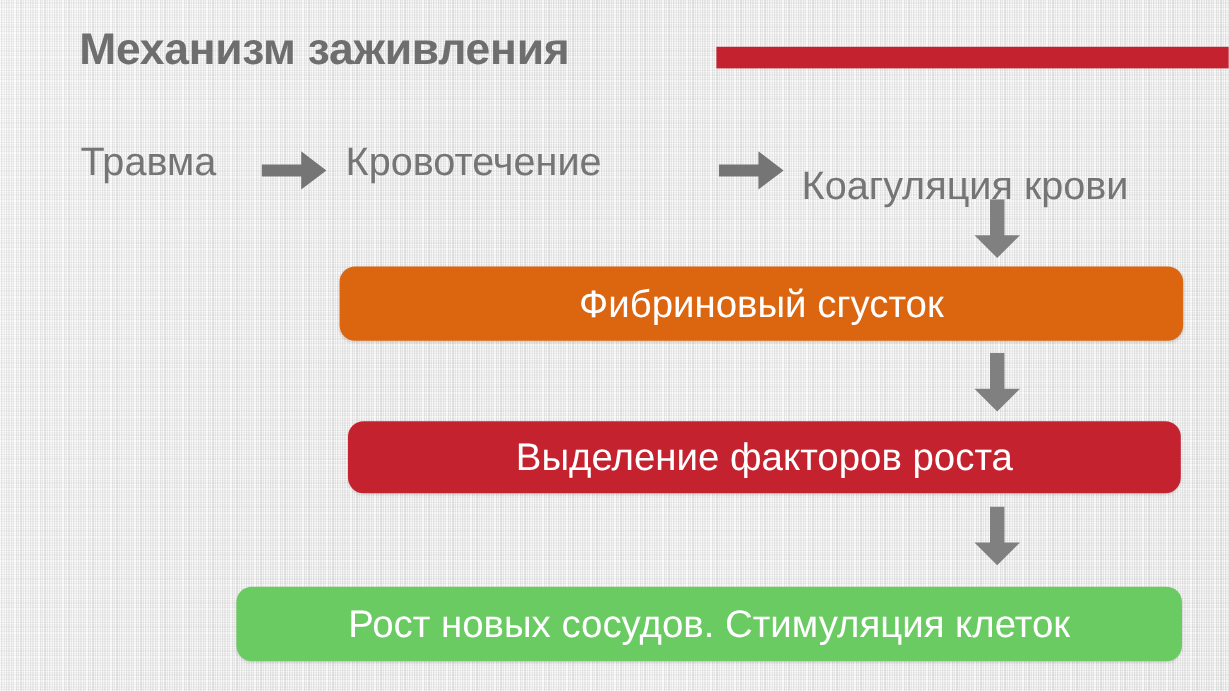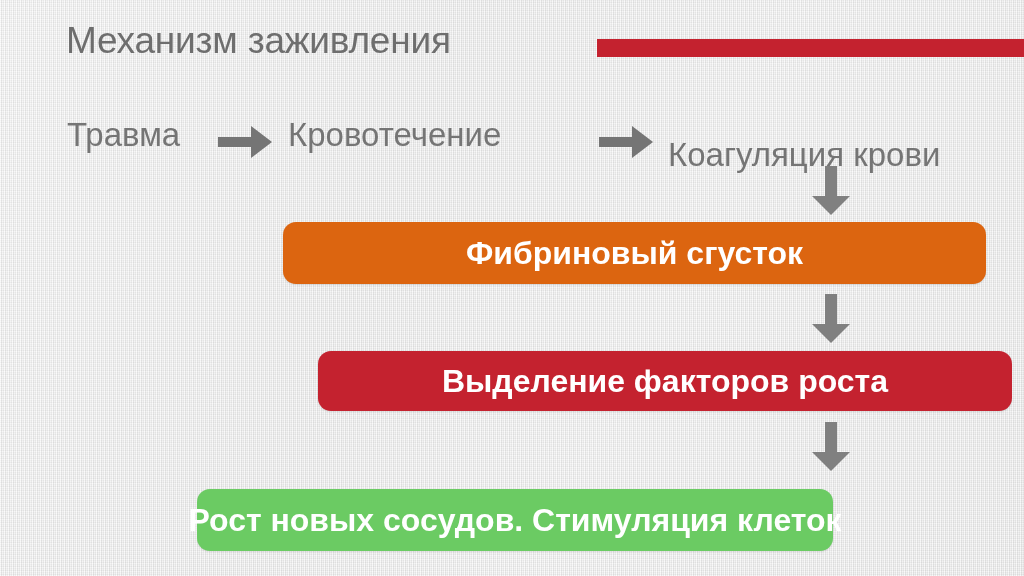--- a/index.html
+++ b/index.html
@@ -40,21 +40,21 @@
       linear-gradient(115deg, #f4f4f4 0%, #e9e9e9 38%, #efefef 62%, #e6e6e6 100%);
     overflow: hidden;
   }
 
   
   #title-text {
     position: absolute;
     left: 66px;
     top: 21px;
     font-size: 37px;
-    font-weight: normal;
+    font-weight: bold;
     color: #6e6e6e;
     letter-spacing: -0.2px;
     white-space: nowrap;
     line-height: 1.1;
   }
 
   #title-rule {
     position: absolute;
     left: 597px;
     top: 39px;
@@ -100,48 +100,47 @@
   #down-arrow-3 { top: 422px; }
 
   
   .flow-box {
     position: absolute;
     display: flex;
     align-items: center;
     justify-content: center;
     border-radius: 13px;
     color: #ffffff;
-    font-weight: bold;
+    font-weight: normal;
     white-space: nowrap;
     box-shadow: 0 1px 2px rgba(0,0,0,0.10);
   }
 
   #box-fibrin {
     left: 283px;
     top: 222px;
     width: 703px;
     height: 62px;
     background: #dc6510;
     font-size: 32px;
   }
 
   #box-growth-factors {
     left: 290px;
     top: 351px;
     width: 694px;
     height: 60px;
     background: #c4222f;
     font-size: 32px;
-    margin-left: 28px;
   }
 
   #box-vessels {
     left: 197px;
     top: 489px;
-    width: 636px;
+    width: 788px;
     height: 62px;
     background: #6bcb63;
     font-size: 32px;
   }
 </style>
 </head>
 <body>
 
 <div id="slide">
 

